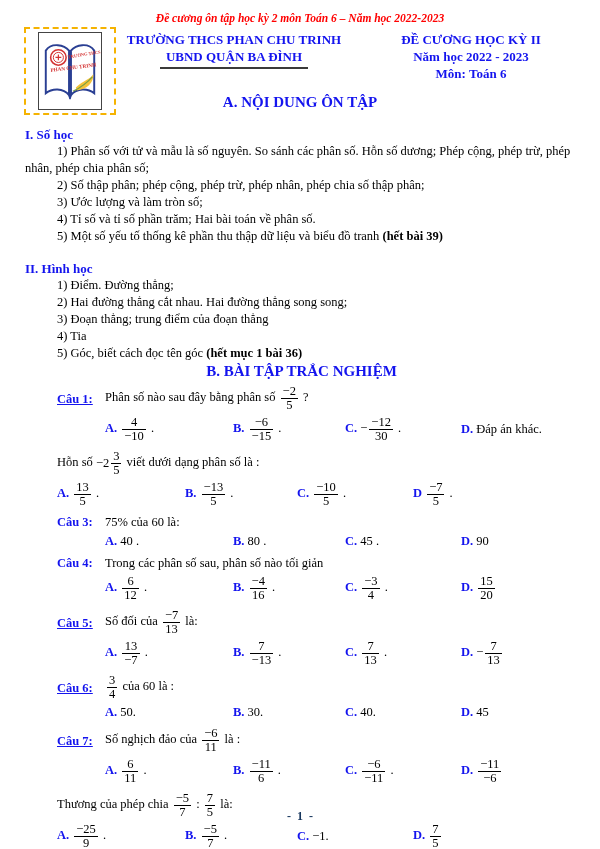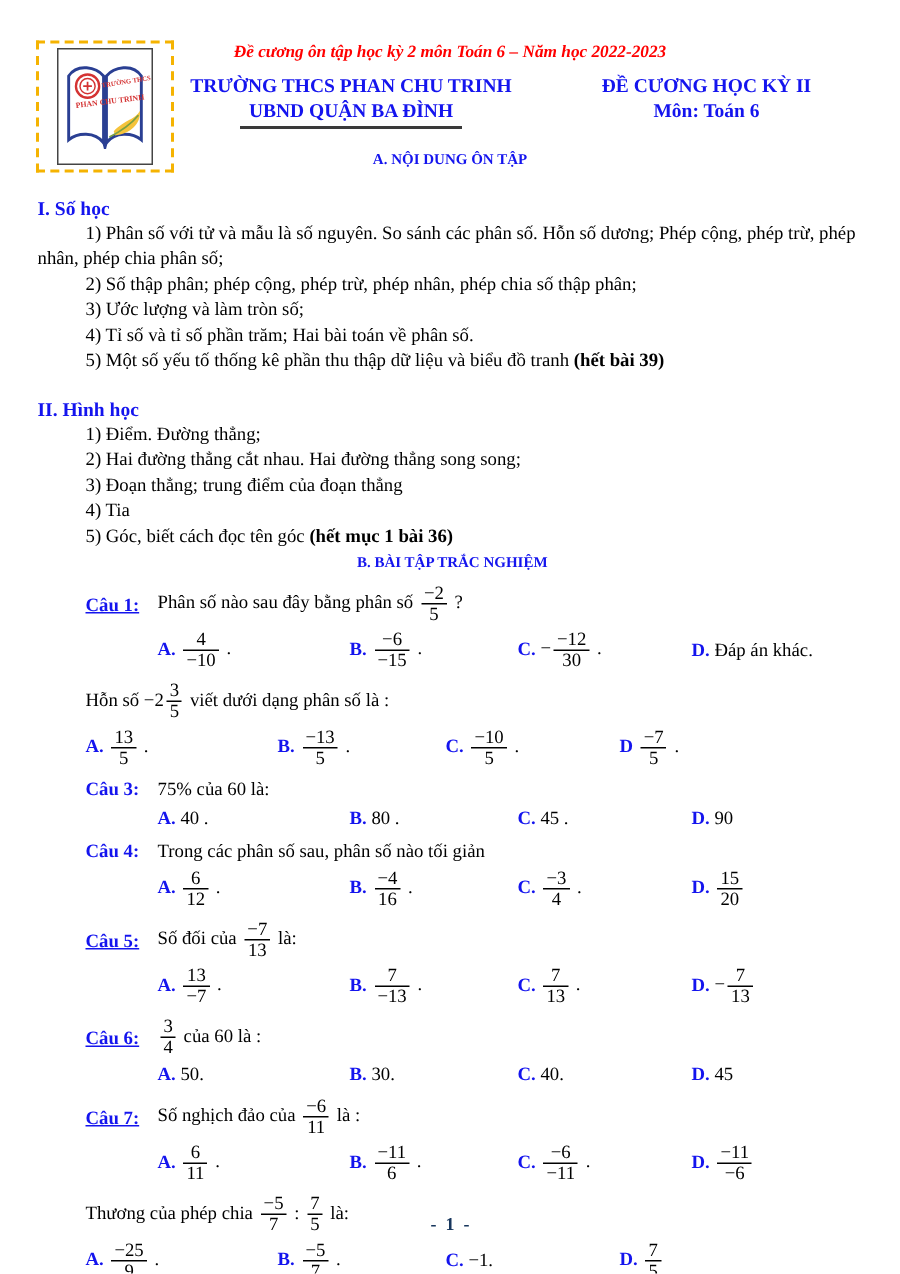--- a/index.html
+++ b/index.html
@@ -3,29 +3,29 @@
 <meta charset="utf-8">
 <style>
   * { box-sizing: border-box; }
   html,body { margin:0; padding:0; }
   body {
     width:600px; height:849px; position:relative; overflow:hidden;
     background:#ffffff; color:#000;
     font-family:"Liberation Serif", serif; font-size:12.5px; line-height:17px;
   }
   .top-note{ text-align:center; color:#ff0000; font-weight:bold; font-style:italic;
-    font-size:11.5px; padding-top:27px; }
+    font-size:11.5px; padding-top:10px; }
   .logo-box{ position:absolute; left:24px; top:27px; width:92px; height:88px;
     border:2px dashed #f5b301; display:flex; align-items:center; justify-content:center; background:#fff; }
   .logo-inner{ width:64px; height:78px; border:1px solid #444; background:#fff; }
   .header-row{ display:flex; margin:4px 8px 0 118px; }
   .header-left{ width:232px; text-align:center; color:#1414ee; font-weight:bold; font-size:13px; line-height:17px; }
   .header-right{ flex:1; text-align:center; color:#1414ee; font-weight:bold; font-size:13px; line-height:17px; }
   .org-underline{ width:148px; height:2px; background:#3a3a3a; margin:2px auto 0; }
-  .heading-blue{ text-align:center; color:#1414ee; font-weight:bold; font-size:10px; margin-top:12px; line-height:17px; }
+  .heading-blue{ text-align:center; color:#1414ee; font-weight:bold; font-size:15px; margin-top:12px; line-height:17px; }
   .content{ margin:2px 22px 0 25px; }
   .subsec-title{ color:#1414ee; font-weight:bold; font-size:13px; margin-top:15px; }
   .sec-item{ text-indent:32px; }
   .questions{ margin-top:4px; }
   .question{ display:flex; margin:0 0 5px 32px; }
   .q-label{ color:#1414ee; font-weight:bold; width:48px; flex-shrink:0; }
   .question.tall .q-label{ padding-top:7px;text-decoration:underline; }
   .q-main{ flex:1; }
   .q-stem{ }
   .q-opts{ display:grid; grid-template-columns:128px 112px 116px 1fr; margin-top:2px; align-items:center; }
@@ -60,20 +60,21 @@
 </div>
 
 <div class="header-row">
   <div class="header-left">
     <div>TRƯỜNG THCS PHAN CHU TRINH</div>
     <div>UBND QUẬN BA ĐÌNH</div>
     <div class="org-underline"></div>
   </div>
   <div class="header-right">
     <div>ĐỀ CƯƠNG HỌC KỲ II</div>
+    <div>Năm học 2022 - 2023</div>
     <div>Môn: Toán 6</div>
   </div>
 </div>
 
 <div class="heading-blue">A. NỘI DUNG ÔN TẬP</div>
 
 <div class="content">
   <div>
       <div>
         <div class="subsec-title">I. Số học</div>

